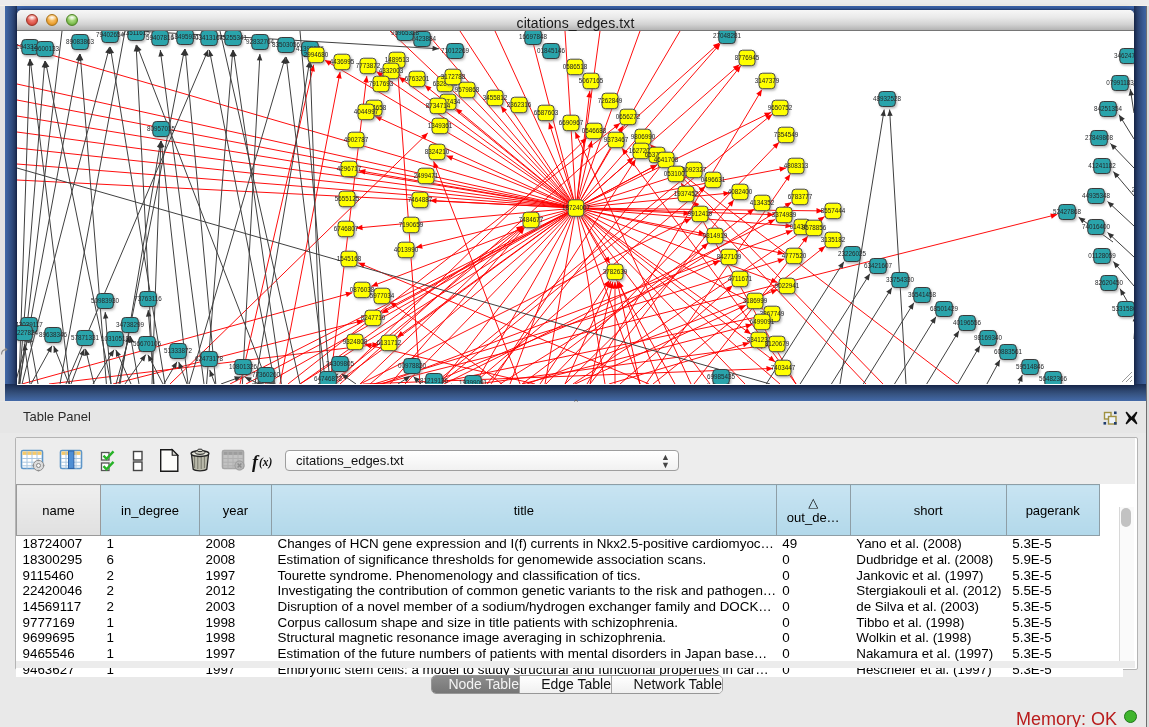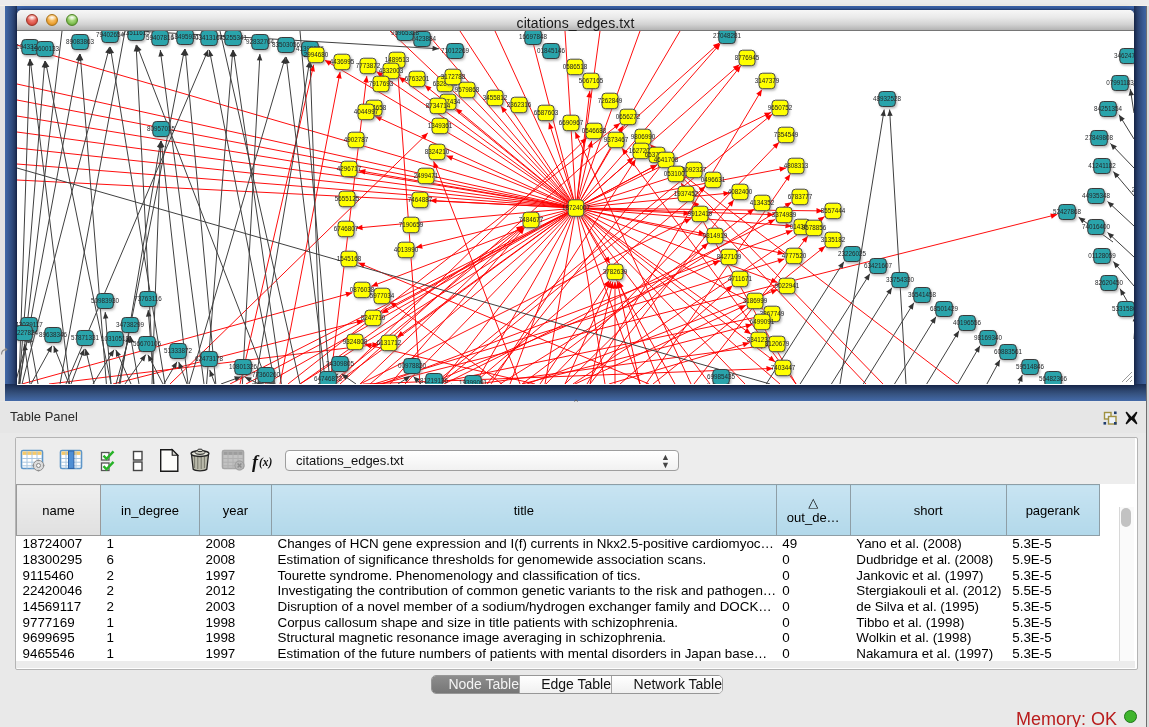--- a/index.html
+++ b/index.html
@@ -18,21 +18,21 @@
 #win{position:absolute;left:17px;top:10px;width:1117px;height:375px;border-radius:5px 5px 0 0;background:#fff;box-shadow:0 0 6px rgba(0,0,20,.5)}
 #titlebar{position:absolute;left:17px;top:10px;width:1117px;height:21px;border-radius:5px 5px 0 0;
  background:linear-gradient(180deg,#f7f7f7 0%,#e9e9e9 38%,#d2d2d2 72%,#b3b3b3 100%);
  border-bottom:1px solid #767676;box-sizing:border-box}
 #wtitle{position:absolute;left:0;right:0;top:4.5px;text-align:center;font-size:14px;letter-spacing:0.1px;color:#1a1a1a}
 .tl1{position:absolute;top:4px;width:12px;height:12px;border-radius:50%;box-sizing:border-box}
 #canvas{position:absolute;left:17px;top:32px;width:1117px;height:352px;background:#fff}
 
 #tp{position:absolute;left:0;top:401px;width:1149px;height:326px;background:#e9e9e9}
 #tphead{position:absolute;left:0;top:402px;width:1149px;height:31px;background:#e6e6e6}
-#tptitle{position:absolute;left:10px;top:409px;font-size:13px;color:#2b2b2b}
+#tptitle{position:absolute;left:23px;top:409px;font-size:13px;color:#2b2b2b}
 #panel{position:absolute;left:15px;top:437px;width:1121px;height:231px;background:#fff;border:1px solid #b4b4b4;border-radius:2px}
 #toolbar{position:absolute;left:16px;top:438px;width:1119px;height:46px;background:#ededed}
 #combo{position:absolute;left:285px;top:450px;width:394px;height:21px;background:linear-gradient(180deg,#fff,#f1f1f1);border:1px solid #9e9e9e;border-radius:4px;font-size:13px;color:#111;line-height:20px;padding-left:10px;box-sizing:border-box}
 #combo .ar{position:absolute;right:8px;top:2px;font-size:9px;color:#444;line-height:8px}
 table.t{position:absolute;left:16px;top:484px;border-collapse:collapse;table-layout:fixed;font-size:13px;color:#000;background:#fff}
 table.t th{height:21px;font-weight:normal;border:1px solid #8e9ea6;background:linear-gradient(180deg,#c8e4f2,#b2d8ea);padding:10px;font-size:13px}
 table.t th.g{background:linear-gradient(180deg,#efefef,#e0e0e0);border-color:#9a9a9a}
 table.t td{height:15.7px;padding:0 0 0 6px;white-space:nowrap;overflow:hidden;font-size:13.4px}
 td.c0{padding-left:7px}
 td.c1{padding-left:7px}
@@ -921,21 +921,21 @@
           <td class="c5">Stergiakouli et al. (2012)</td>
           <td class="c6">5.5E-5</td>
           <td class="c7"></td>
         </tr>
 <tr>
           <td class="c0">14569117</td>
           <td class="c1">2</td>
           <td class="c2">2003</td>
           <td class="c3">Disruption of a novel member of a sodium/hydrogen exchanger family and DOCK…</td>
           <td class="c4">0</td>
-          <td class="c5">de Silva et al. (1995)</td>
+          <td class="c5">de Silva et al. (2003)</td>
           <td class="c6">5.3E-5</td>
           <td class="c7"></td>
         </tr>
 <tr>
           <td class="c0">9777169</td>
           <td class="c1">1</td>
           <td class="c2">1998</td>
           <td class="c3">Corpus callosum shape and size in title patients with schizophrenia.</td>
           <td class="c4">0</td>
           <td class="c5">Tibbo et al. (1998)</td>
@@ -955,20 +955,30 @@
 <tr>
           <td class="c0">9465546</td>
           <td class="c1">1</td>
           <td class="c2">1997</td>
           <td class="c3">Estimation of the future numbers of patients with mental disorders in Japan base…</td>
           <td class="c4">0</td>
           <td class="c5">Nakamura et al. (1997)</td>
           <td class="c6">5.3E-5</td>
           <td class="c7"></td>
         </tr>
+<tr>
+          <td class="c0">9463627</td>
+          <td class="c1">1</td>
+          <td class="c2">1997</td>
+          <td class="c3">Embryonic stem cells: a model to study structural and functional properties in car…</td>
+          <td class="c4">0</td>
+          <td class="c5">Hescheler et al. (1997)</td>
+          <td class="c6">5.3E-5</td>
+          <td class="c7"></td>
+        </tr>
 </tbody>
     </table>
 <div id="vsb"></div>
 <div id="vthumb"></div>
 <div id="belowrows"></div>
 <div id="tabs">
  <div class="tb sel" style="width:87px">Node Table</div>
  <div class="sep"></div>
  <div class="tb" style="width:91px">Edge Table</div>
  <div class="sep"></div>

